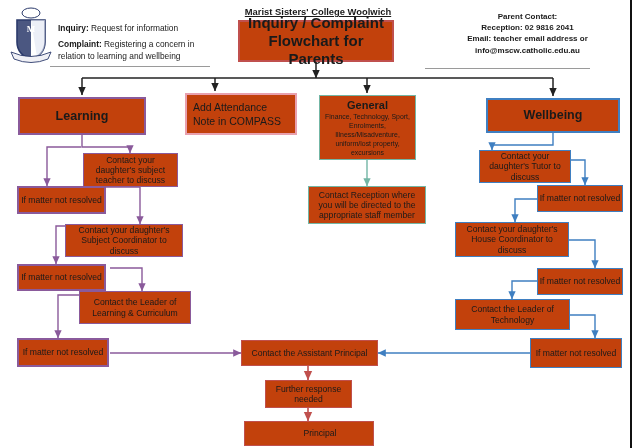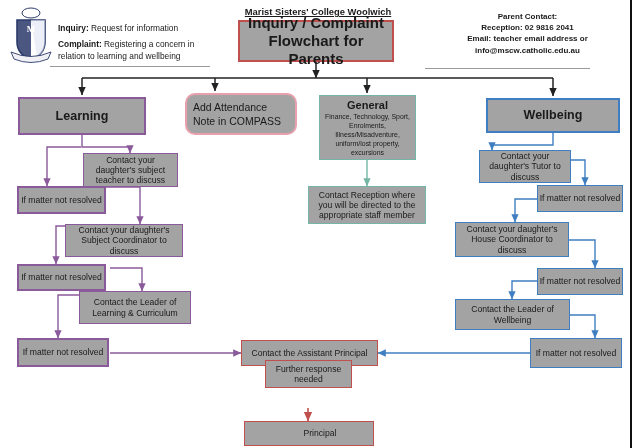--- a/index.html
+++ b/index.html
@@ -2,21 +2,21 @@
 <html><head>
 <meta charset="utf-8">
 <style>
   html,body{margin:0;padding:0;background:#ffffff;}
   body{width:640px;height:448px;overflow:hidden;
        font-family:"Liberation Sans","DejaVu Sans",sans-serif;
        color:#1a1a1a;position:relative;}
   #stage{position:relative;width:640px;height:448px;overflow:hidden;background:#fff;}
   #edges{position:absolute;left:0;top:0;width:640px;height:448px;}
 
-  .node{position:absolute;box-sizing:border-box;background:#a3a3a3;
+  .node{position:absolute;box-sizing:border-box;background:#c2410c;
         display:flex;align-items:center;justify-content:center;
         text-align:center;line-height:1.18;border-style:solid;}
 
   
   .c-red   {border-color:#c0504d;}
   .c-pink  {border-color:#e8a0ae;}
   .c-purple{border-color:#8a5a9b;}
   .c-green {border-color:#73b6a5;}
   .c-blue  {border-color:#3f7fc1;}
 
@@ -135,21 +135,21 @@
     </g>
   </svg>
 
   <div class="node c-red bw2 title-box" style="left:238px;top:20px;width:156px;height:42px;flex-direction:column;">
     <span>Inquiry / Complaint</span>
     <span>Flowchart for Parents</span>
   </div>
 
   <div class="node c-purple bw2 cat-box" style="left:18px;top:97px;width:128px;height:38px;">Learning</div>
 
-  <div class="node c-pink bw2 step lefttext" style="left:185px;top:93px;width:112px;height:42px;flex-direction:column;align-items:flex-start;justify-content:center;font-size:10.5px;line-height:1.35;border-radius:10px;">
+  <div class="node c-pink bw2 step lefttext" style="left:185px;top:93px;width:112px;height:42px;flex-direction:column;align-items:flex-start;justify-content:center;font-size:10.5px;line-height:1.35;">
     <span>Add Attendance</span>
     <span>Note in COMPASS</span>
   </div>
 
   <div class="node c-green bw15" style="left:319px;top:95px;width:97px;height:65px;flex-direction:column;padding:3px 4px;justify-content:flex-start;">
     <span class="gen-title">General</span>
     <span class="gen-body">Finance, Technology, Sport, Enrolments, Illness/Misadventure, uniform/lost property, excursions</span>
   </div>
 
   <div class="node c-blue bw2 cat-box" style="left:486px;top:98px;width:134px;height:35px;">Wellbeing</div>
@@ -160,20 +160,20 @@
   <div class="node c-purple bw2 step" style="left:17px;top:264px;width:89px;height:27px;">If matter not resolved</div>
   <div class="node c-purple bw15 step" style="left:79px;top:291px;width:112px;height:33px;padding:0 3px;">Contact the Leader of Learning &amp; Curriculum</div>
   <div class="node c-purple bw2 step" style="left:17px;top:338px;width:92px;height:29px;">If matter not resolved</div>
 
   <div class="node c-green bw15 step" style="left:308px;top:186px;width:118px;height:38px;padding:0 4px;">Contact Reception where you will be directed to the appropriate staff member</div>
 
   <div class="node c-blue bw15 step" style="left:443px;top:150px;width:92px;height:33px;padding:0 3px;margin-left:36px;">Contact your daughter's Tutor to discuss</div>
   <div class="node c-blue bw15 step" style="left:537px;top:185px;width:86px;height:27px;">If matter not resolved</div>
   <div class="node c-blue bw15 step" style="left:455px;top:222px;width:114px;height:35px;padding:0 3px;">Contact your daughter's House Coordinator to discuss</div>
   <div class="node c-blue bw15 step" style="left:537px;top:268px;width:86px;height:27px;">If matter not resolved</div>
-  <div class="node c-blue bw15 step" style="left:455px;top:299px;width:115px;height:31px;padding:0 3px;">Contact the Leader of Wellbeing</div>
+  <div class="node c-blue bw15 step" style="left:455px;top:299px;width:115px;height:31px;padding:0 3px;">Contact the Leader of Technology</div>
   <div class="node c-blue bw15 step" style="left:530px;top:338px;width:92px;height:30px;">If matter not resolved</div>
 
   <div class="node c-red bw15 step" style="left:241px;top:340px;width:137px;height:26px;">Contact the Assistant Principal</div>
-  <div class="node c-red bw15 step" style="left:265px;top:360px;width:87px;height:28px;">Further response needed</div>
+  <div class="node c-red bw15 step" style="left:265px;top:380px;width:87px;height:28px;">Further response needed</div>
   <div class="node c-red bw15 step" style="left:244px;top:421px;width:130px;height:25px;padding-left:22px;">Principal</div>
 
 </div>
 
 </body></html>

